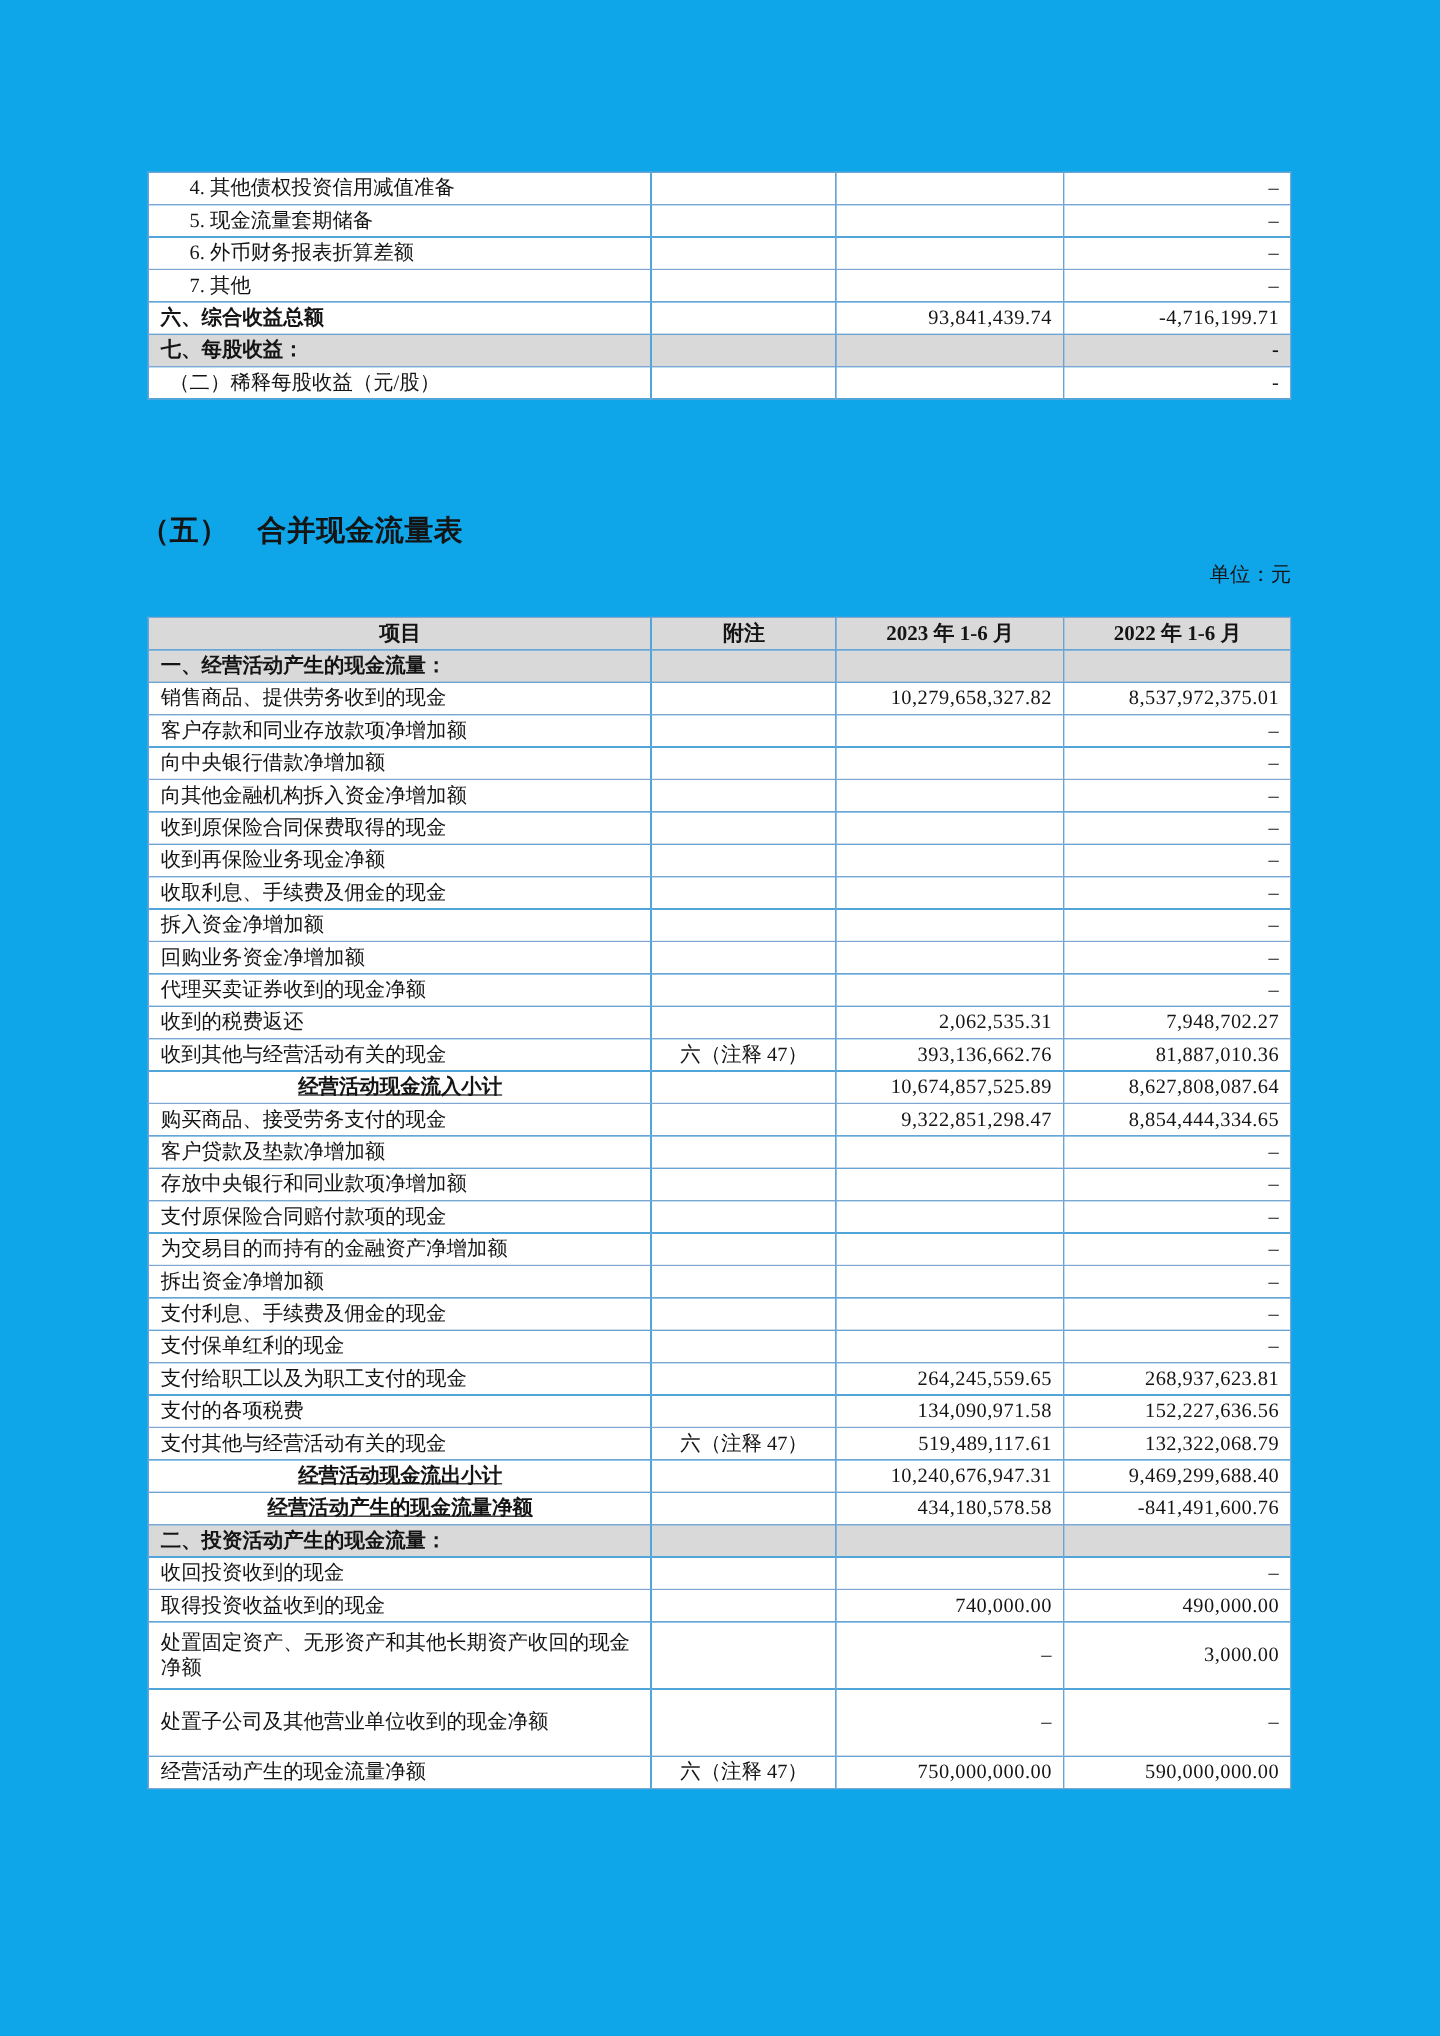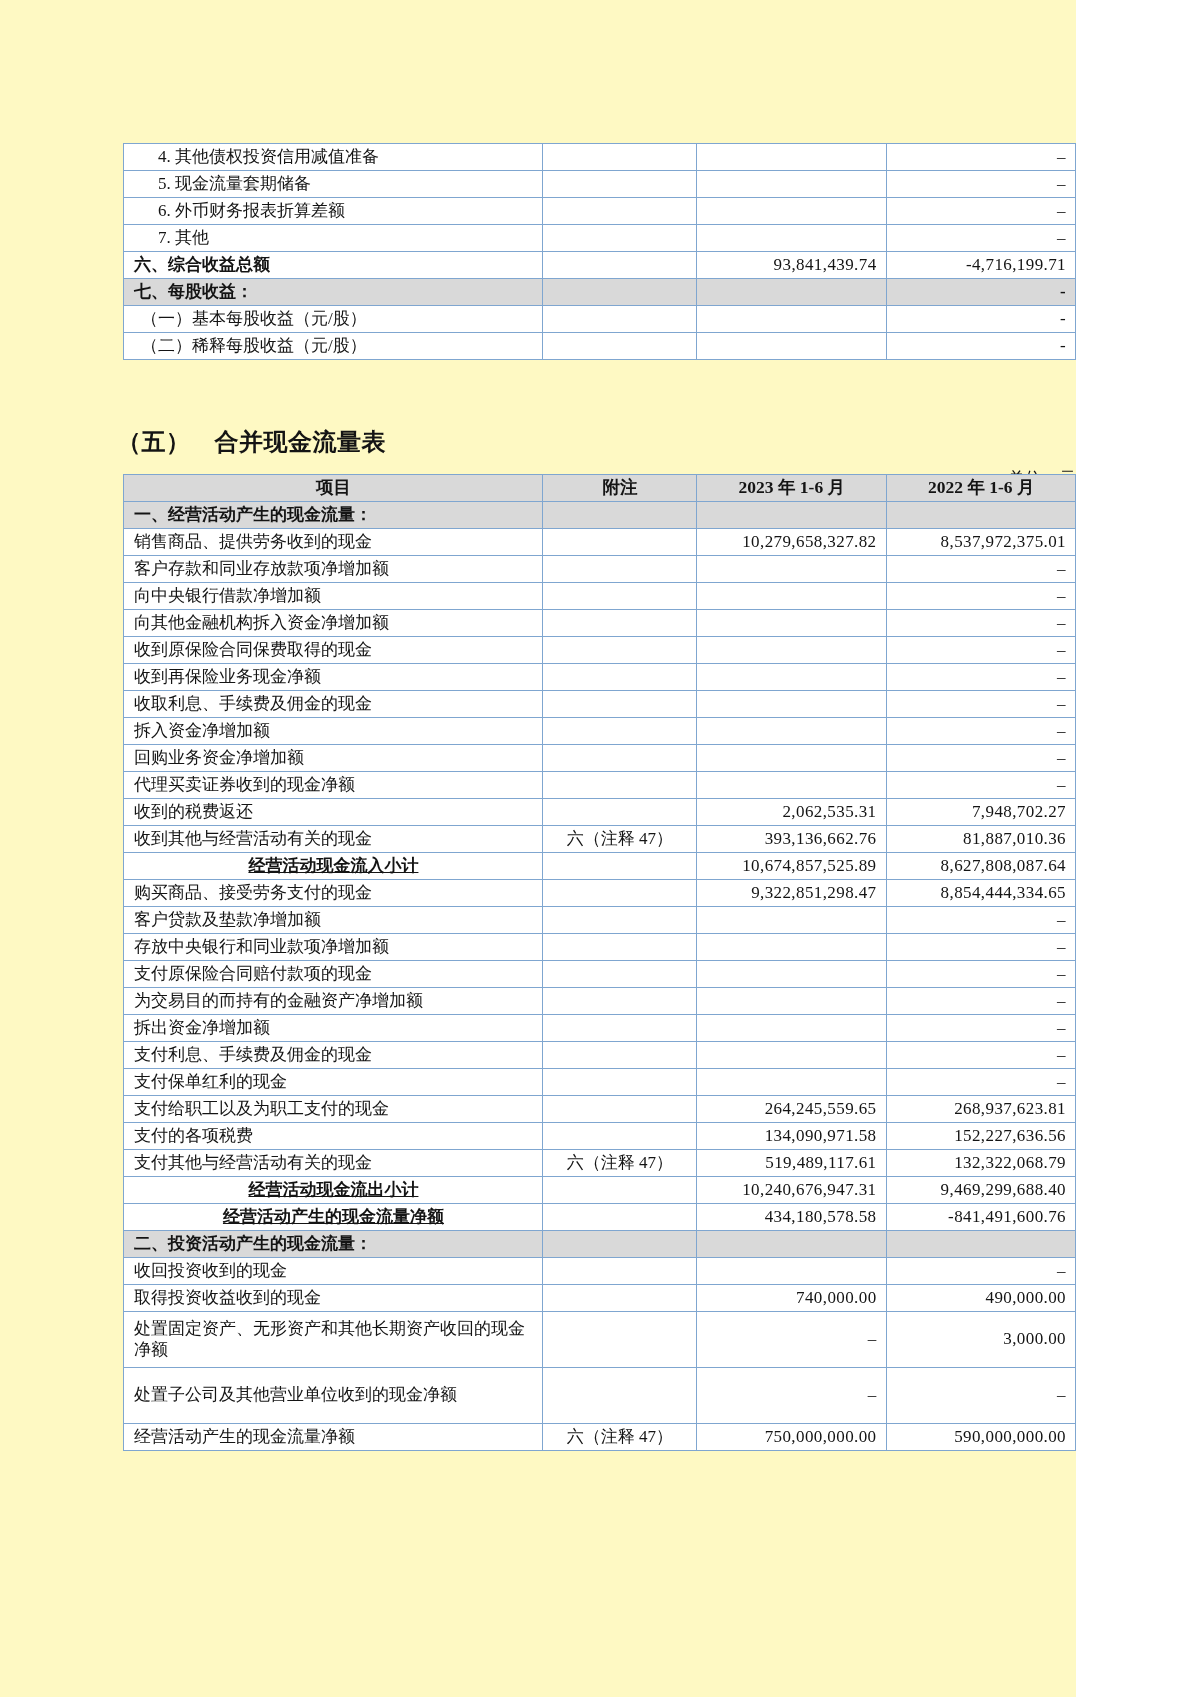--- a/index.html
+++ b/index.html
@@ -2,28 +2,28 @@
 <html><head>
 <meta charset="utf-8">
 <style>
   * { box-sizing: border-box; margin: 0; padding: 0; }
   html, body { background: #ffffff; }
   body {
     width: 1200px; height: 1697px;
     font-family: "Liberation Serif", "DejaVu Serif", serif;
     color: #141414;
   }
-  .page { position: relative; width: 1076px; height: 1697px; background: #fef9c3; overflow: hidden; }
+  .page { position: relative; width: 1200px; height: 1697px; background: #0ea5e9; overflow: hidden; }
 
   table.fin {
     position: absolute; left: 123px; width: 953px;
     border-collapse: collapse; table-layout: fixed;
   }
   #top-table { top: 143px; }
-  #main-table { top: 474px; }
+  #main-table { top: 514px; }
 
   table.fin col.c-item { width: 44%; }
   table.fin col.c-note { width: 16.2%; }
   table.fin col.c-y1   { width: 19.9%; }
   table.fin col.c-y2   { width: 19.9%; }
 
   table.fin th, table.fin td {
     border: 1.5px solid #7fa6d0;
     font-size: 17px; line-height: 1.22;
     height: 27px; padding: 1px 9px 1px 10px;
@@ -93,26 +93,20 @@
           <td class="val">–</td>
         </tr>
         <tr class="item-bold">
           <td class="lbl">六、综合收益总额</td>
           <td class="note"></td>
           <td class="val">93,841,439.74</td>
           <td class="val">-4,716,199.71</td>
         </tr>
         <tr class="section">
           <td class="lbl">七、每股收益：</td>
-          <td class="note"></td>
-          <td class="val"></td>
-          <td class="val">-</td>
-        </tr>
-        <tr class="item">
-          <td class="lbl ind-paren">（一）基本每股收益（元/股）</td>
           <td class="note"></td>
           <td class="val"></td>
           <td class="val">-</td>
         </tr>
         <tr class="item">
           <td class="lbl ind-paren">（二）稀释每股收益（元/股）</td>
           <td class="note"></td>
           <td class="val"></td>
           <td class="val">-</td>
         </tr>

